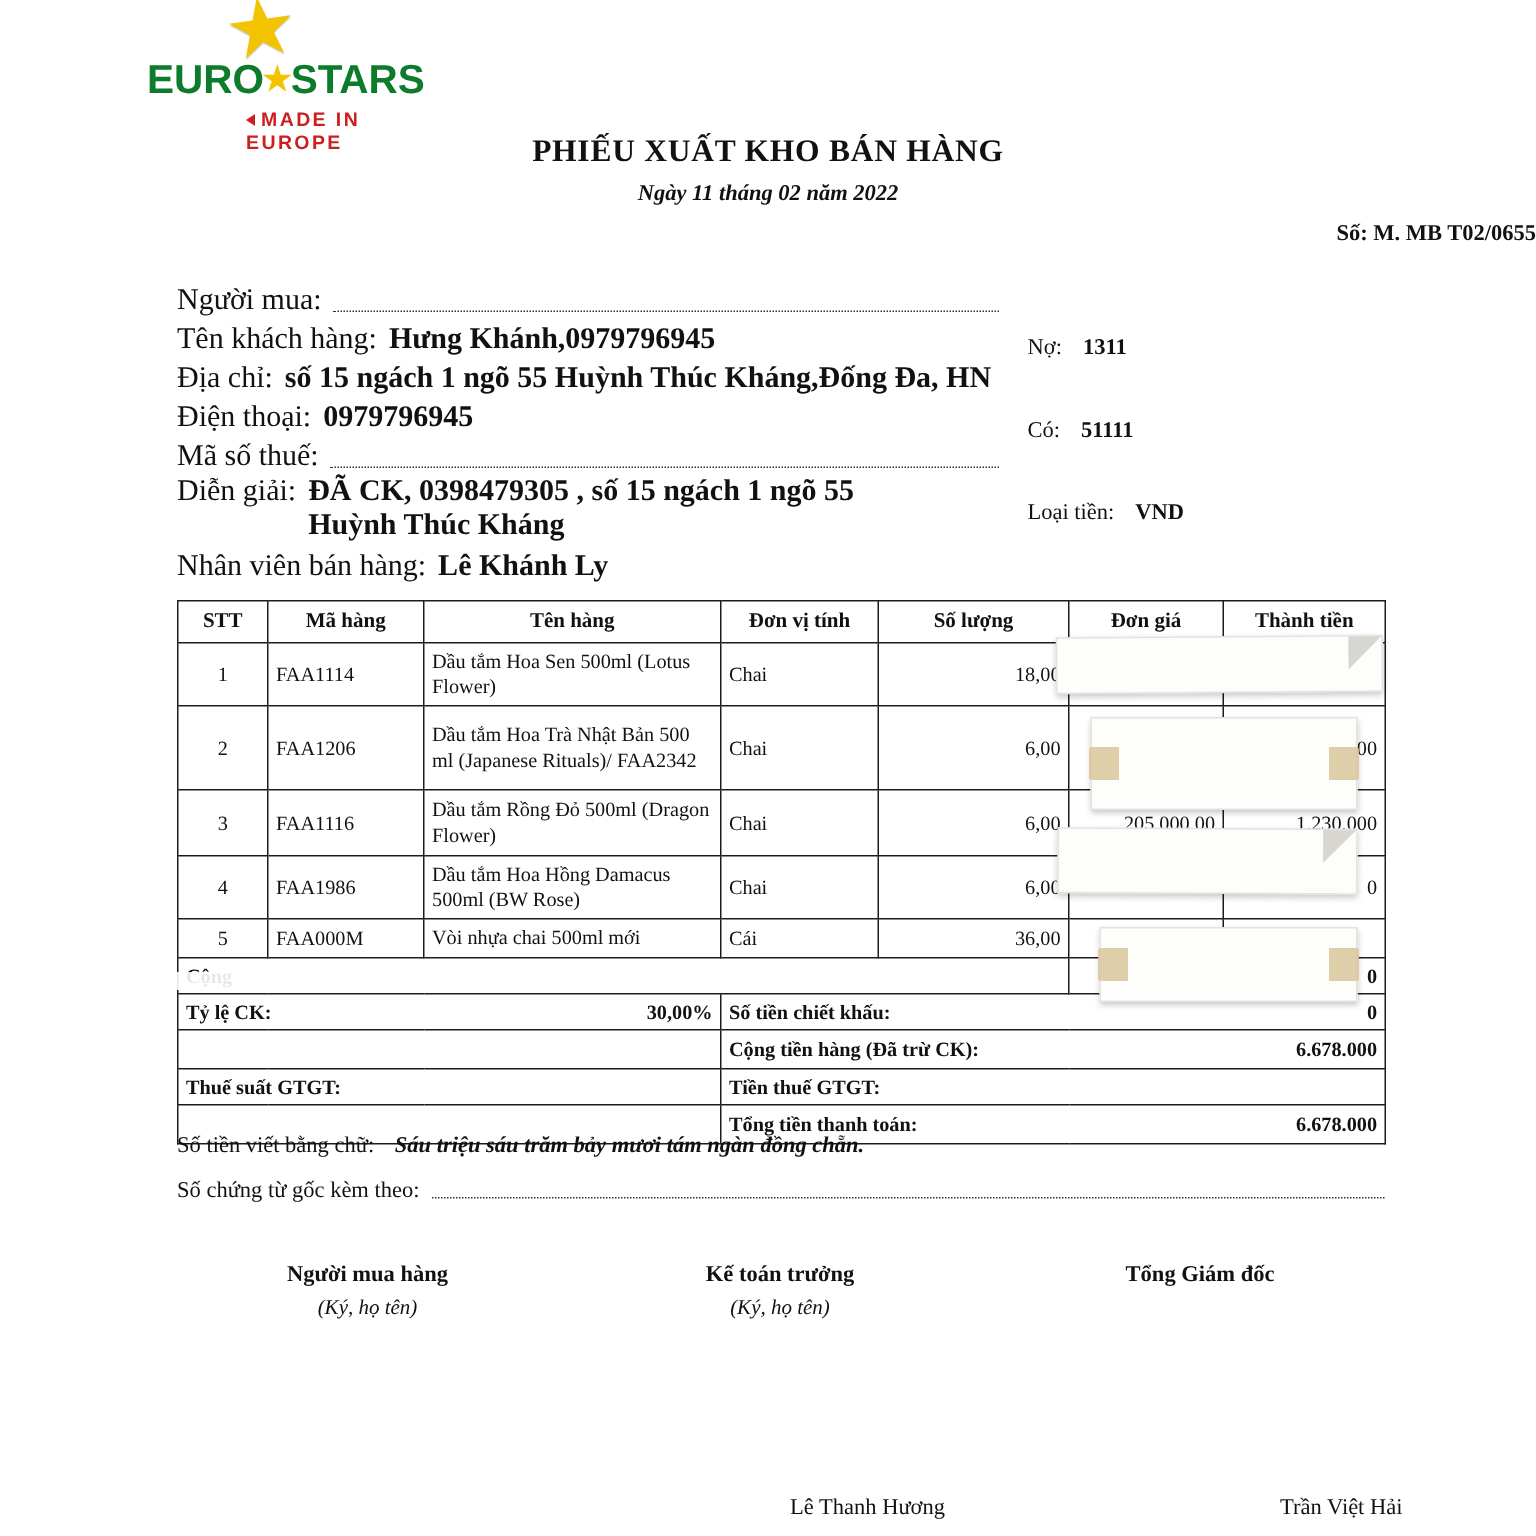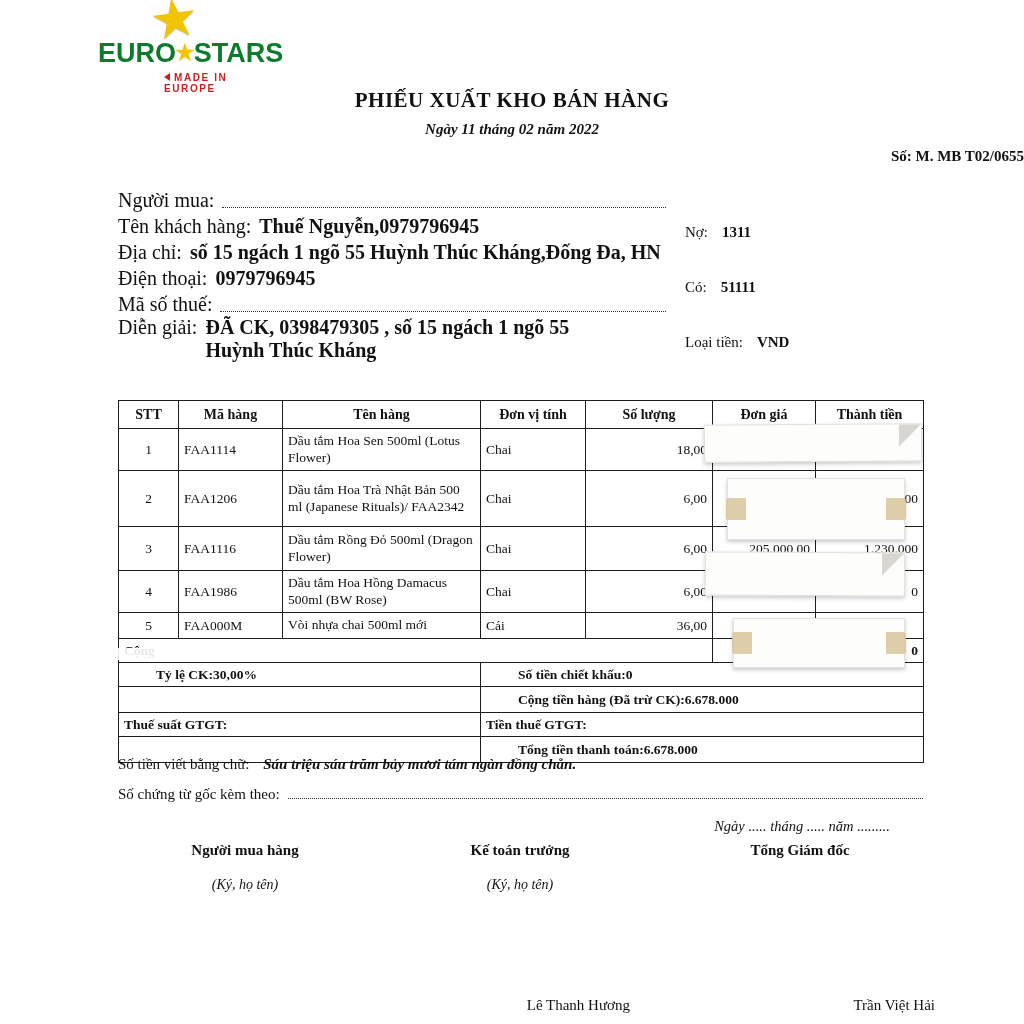--- a/index.html
+++ b/index.html
@@ -8,21 +8,21 @@
   .page { position:relative; width:1024px; height:1024px; background:#fff; }
 
   
   .logo { position:absolute; left:98px; top:8px; width:175px; height:80px; }
   .logo-big-star { position:absolute; left:52px; top:-16px; font-size:54px; color:#f2c400;
                    transform:rotate(-8deg); text-shadow:0 1px 1px rgba(90,70,0,.35); line-height:1; }
   .logo-text { position:absolute; left:0; top:30px; font-family:"Liberation Sans",sans-serif;
                font-weight:800; font-size:27px; color:#0c7c2c; letter-spacing:0; white-space:nowrap; }
   .logo-mini-star { color:#f2c400; font-size:22px; vertical-align:2px; margin:0 -1px; }
   .logo-tagline { position:absolute; left:66px; top:64px; font-family:"Liberation Sans",sans-serif;
-                  font-size:10px; font-weight:bold; color:#cc1f1f; letter-spacing:1.6px; }
+                  font-size:13px; font-weight:bold; color:#cc1f1f; letter-spacing:1.6px; }
   .logo-tagline::before { content:""; display:inline-block; width:0; height:0; margin-right:4px;
                   border-top:4px solid transparent; border-bottom:4px solid transparent; border-right:6px solid #cc1f1f; }
 
   
   .doc-title { position:absolute; top:88px; left:0; width:100%; text-align:center;
                font-size:21px; font-weight:bold; letter-spacing:.5px; }
   .doc-date  { position:absolute; top:121px; left:0; width:100%; text-align:center;
                font-size:15px; font-weight:bold; font-style:italic; }
   .doc-no    { position:absolute; top:148px; left:0; width:100%; text-align:right;
                font-size:15px; font-weight:bold; }
@@ -39,33 +39,33 @@
   .acct .flabel { margin-right:14px;margin-top:38px; }
 
   
   .items-wrap { position:absolute; left:118px; top:400px; width:805px; }
   table { border-collapse:collapse; table-layout:fixed; width:805px; font-size:13.5px;padding-left:36px; }
   td, th { border:1px solid #1c1c1c; padding:2px 5px; vertical-align:middle; overflow:hidden; }
   th { font-weight:bold; text-align:center; font-size:14px; }
   .c-center { text-align:center; }
   .c-num { text-align:right; }
   .name-cell { line-height:1.25; }
-  .split { display:flex; justify-content:flex-start; align-items:center;margin-left:32px; }
+  .split { display:flex; justify-content:space-between; align-items:center; }
   .sumlabel { font-weight:bold; }
   .sumval { font-weight:bold; text-align:right; }
 
   
   .words { position:absolute; left:118px; top:756px; font-size:15px; }
   .words b { font-style:italic; margin-left:10px; }
   .attach { position:absolute; left:118px; top:786px; width:805px; display:flex; font-size:15px; }
   .date-blank { position:absolute; left:672px; top:818px; width:260px; text-align:center;
                 font-style:italic; font-size:14.5px; }
   .sig { position:absolute; top:842px; text-align:center; }
   .sig .t { font-weight:bold; font-size:15px; }
-  .sig .n { font-style:italic; font-size:14px; margin-top:18px; }
+  .sig .n { font-style:italic; font-size:14px; margin-top:6px; }
   .sig1 { left:130px; width:230px; }
   .sig2 { left:410px; width:220px; }
   .sig3 { left:665px; width:270px; }
   .sname { position:absolute; top:997px; text-align:right; font-weight:normal; font-size:15px; }
   .sname2 { left:410px; width:220px; }
   .sname3 { left:665px; width:270px; }
 
   
   .tape { position:absolute; background:#fdfdfc; border:1px solid #e3e2de;
           box-shadow:0 2px 4px rgba(0,0,0,.22); }
@@ -92,37 +92,41 @@
   <div class="doc-date">Ngày 11 tháng 02 năm 2022</div>
   <div class="doc-no">Số: M. MB T02/0655</div>
 
   <div class="fields">
     <div class="frow">
       <span class="flabel">Người mua:</span>
       <span class="dots"></span>
     </div>
     <div class="frow">
       <span class="flabel">Tên khách hàng:</span>
-      <span class="fvalue">Thuế Nguyễn,0979796945</span>
+      <span class="fvalue">Hưng Khánh,0979796945</span>
     </div>
     <div class="frow">
       <span class="flabel">Địa chỉ:</span>
       <span class="fvalue">số 15 ngách 1 ngõ 55 Huỳnh Thúc Kháng,Đống Đa, HN</span>
     </div>
     <div class="frow">
       <span class="flabel">Điện thoại:</span>
       <span class="fvalue">0979796945</span>
     </div>
     <div class="frow">
       <span class="flabel">Mã số thuế:</span>
       <span class="dots"></span>
     </div>
     <div class="frow" style="align-items:flex-start; min-height:47px;">
       <span class="flabel">Diễn giải:</span>
       <span class="fvalue wrap">ĐÃ CK, 0398479305 , số 15 ngách 1 ngõ 55 Huỳnh Thúc Kháng</span>
+    </div>
+    <div class="frow">
+      <span class="flabel">Nhân viên bán hàng:</span>
+      <span class="fvalue">Lê Khánh Ly</span>
     </div>
   </div>
 
   <div class="acct">
     <div class="frow">
       <span class="flabel">Nợ:</span>
       <span class="fvalue">1311</span>
     </div>
     <div class="frow">
       <span class="flabel">Có:</span>
@@ -263,21 +267,20 @@
 
   <div class="words">
     <span>Số tiền viết bằng chữ:</span>
     <b>Sáu triệu sáu trăm bảy mươi tám ngàn đồng chẵn.</b>
   </div>
   <div class="attach">
     <span class="flabel">Số chứng từ gốc kèm theo:</span>
     <span class="dots"></span>
   </div>
 
-  <div class="date-blank">Ngày ..... tháng ..... năm .........</div>
 
   <div class="sig sig1">
     <div class="t">Người mua hàng</div>
     <div class="n">(Ký, họ tên)</div>
   </div>
   <div class="sig sig2">
     <div class="t">Kế toán trưởng</div>
     <div class="n">(Ký, họ tên)</div>
   </div>
   <div class="sig sig3">

